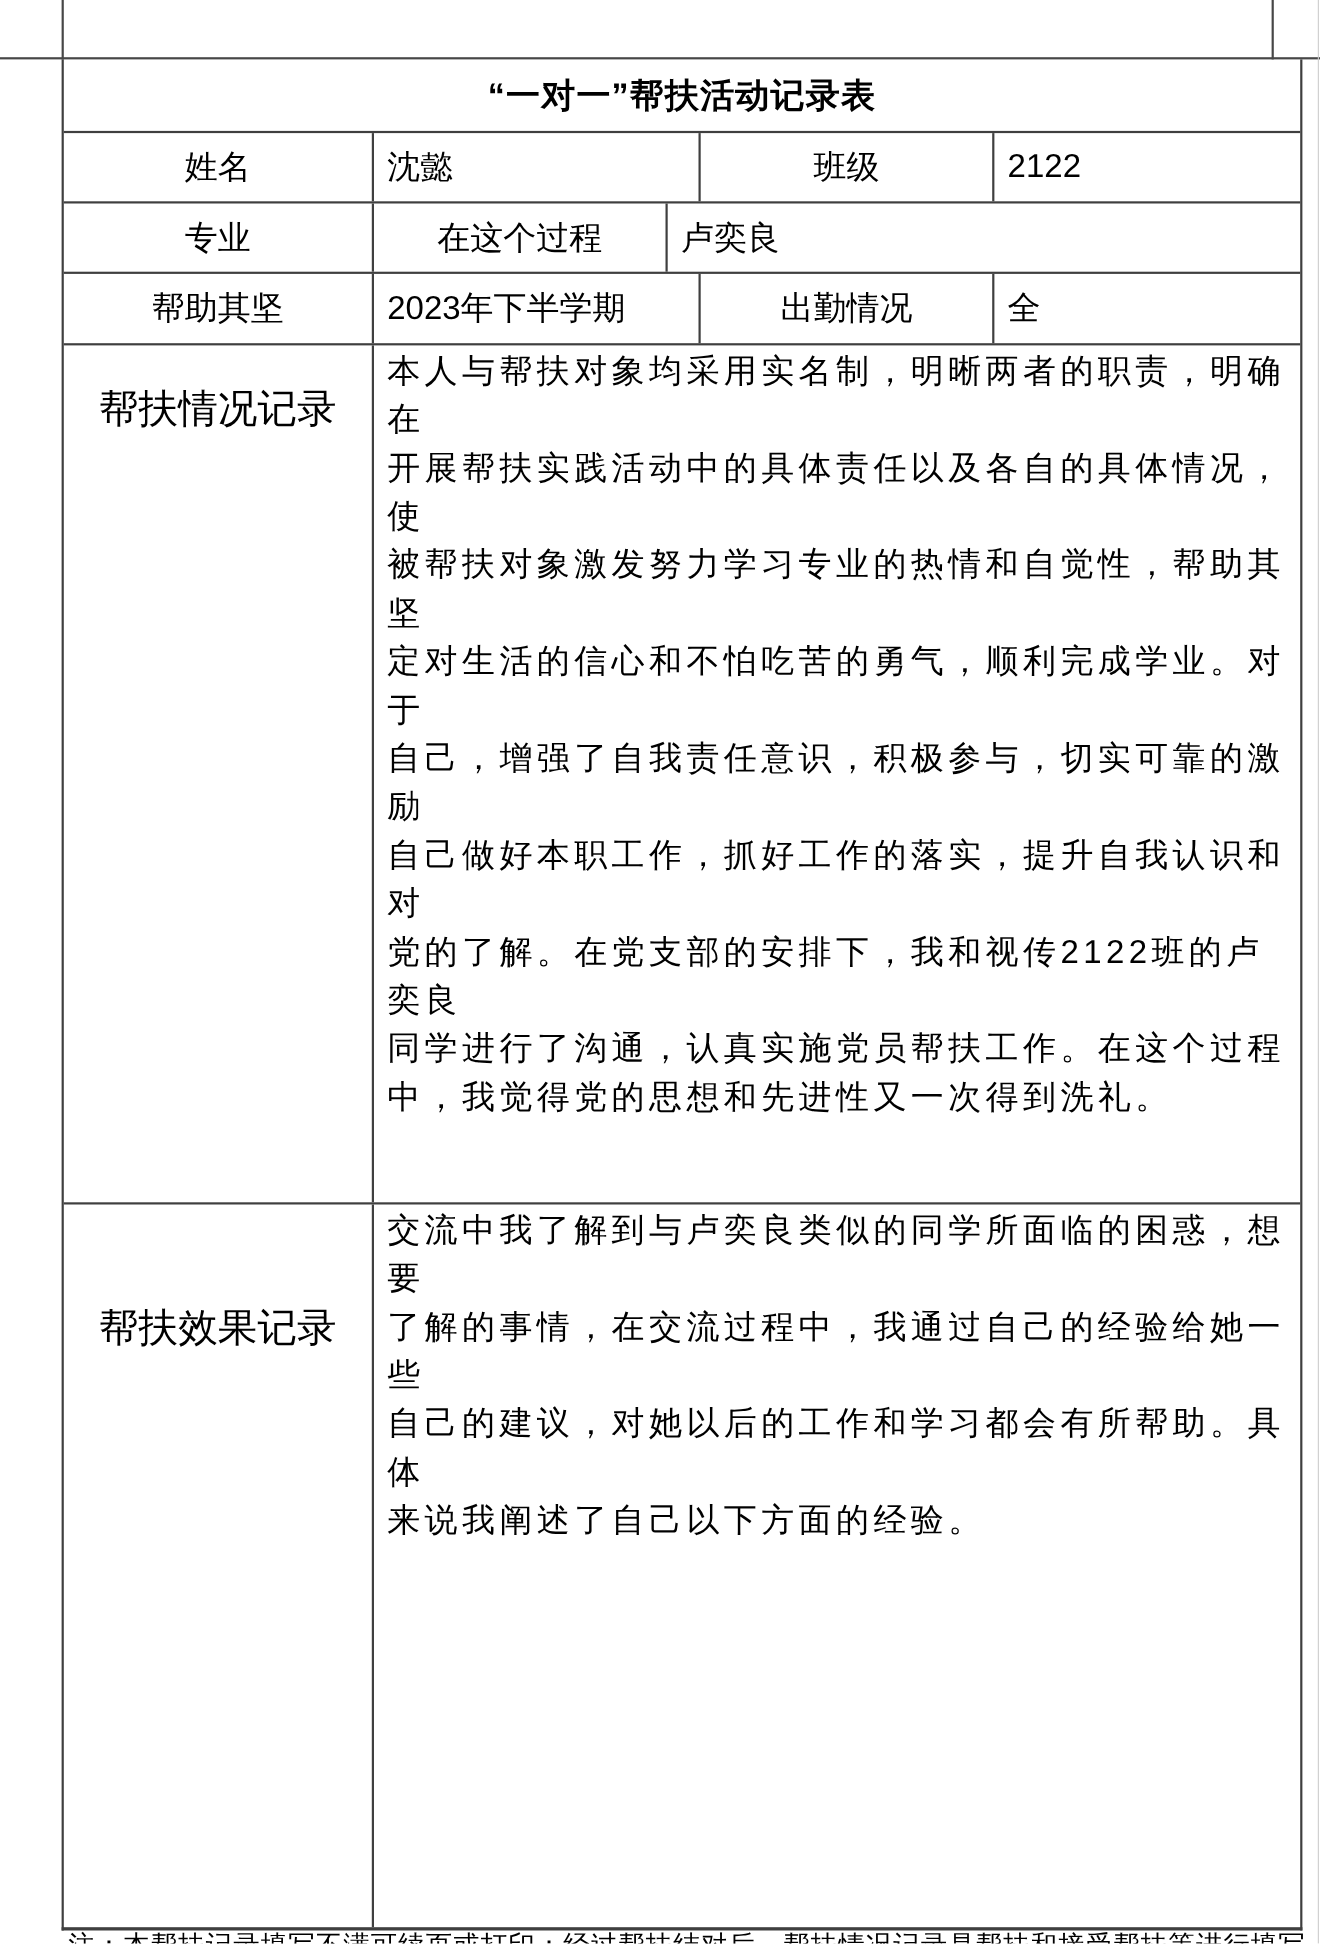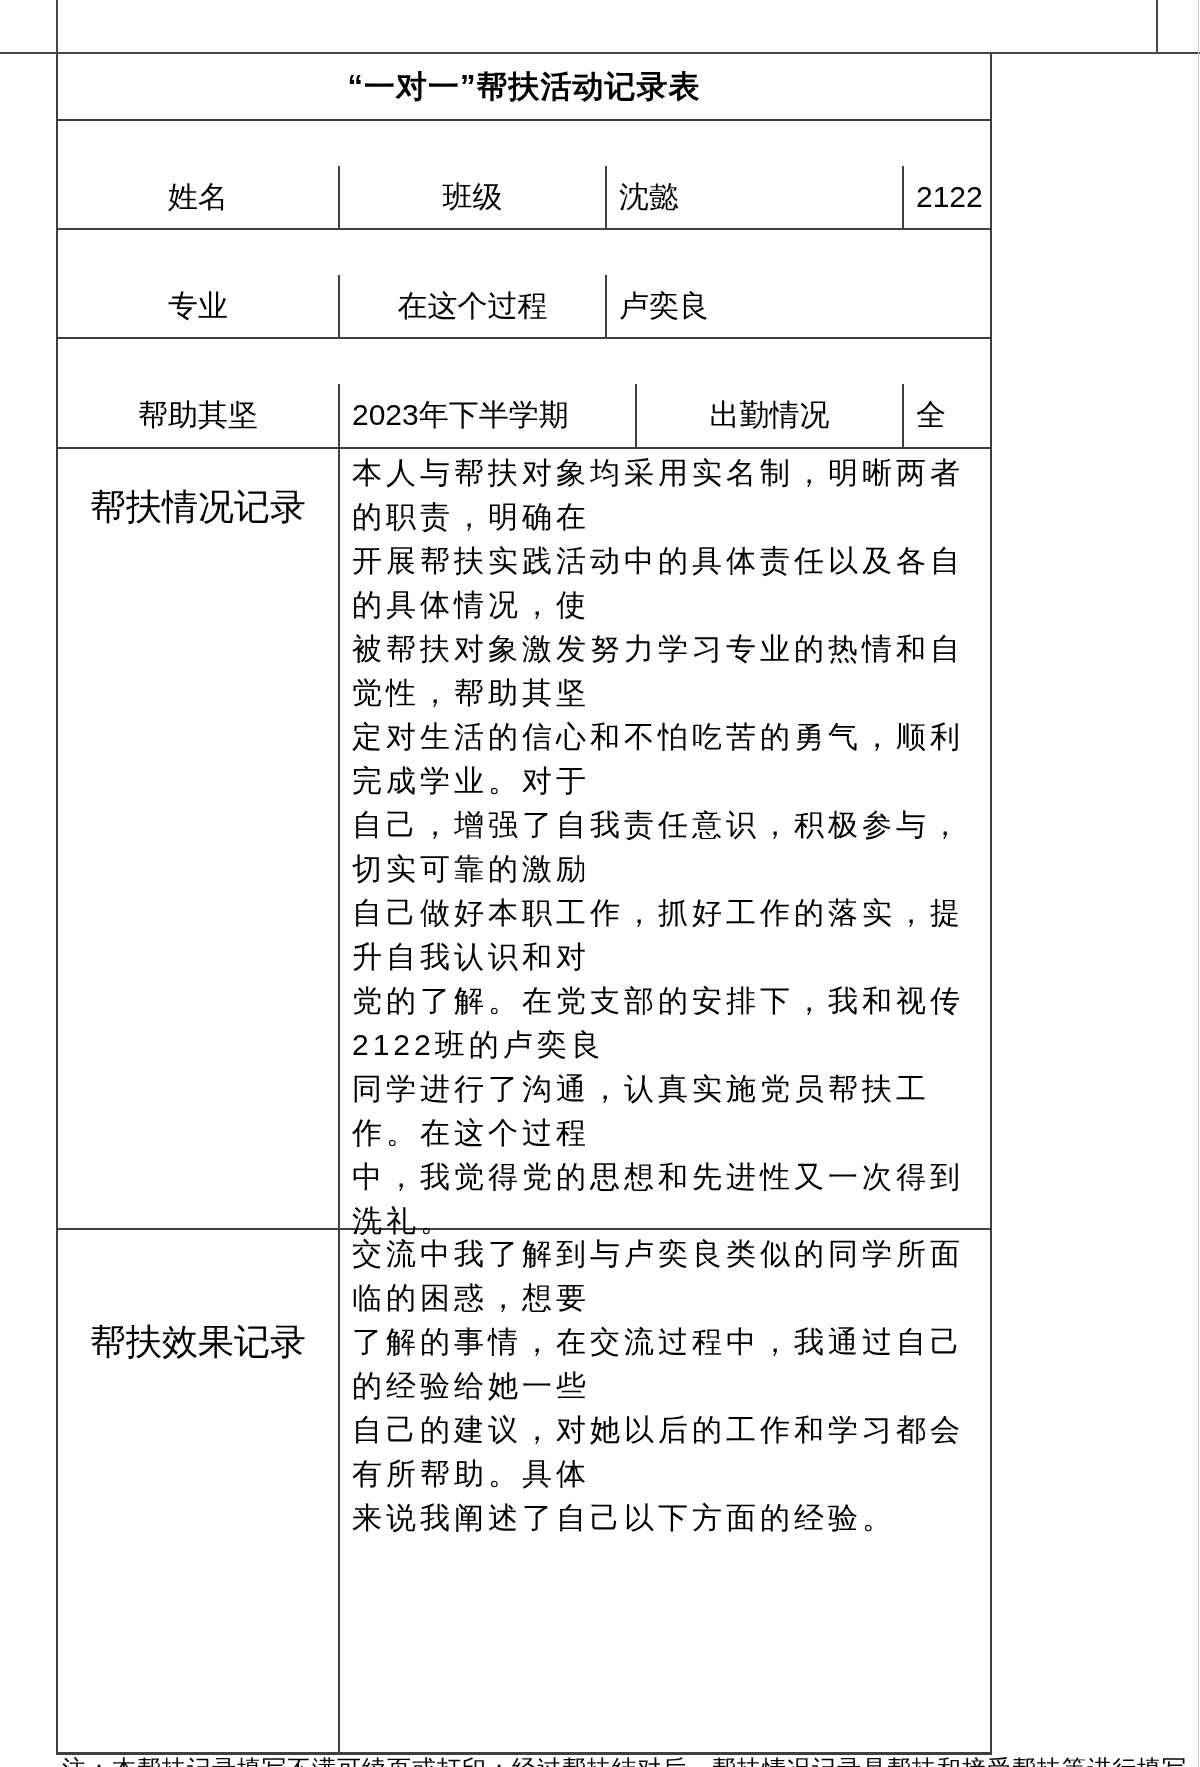--- a/index.html
+++ b/index.html
@@ -13,32 +13,32 @@
   }
   
   .top-rule{position:absolute;left:0;top:52px;width:1200px;height:2px;background:#474747;}
   .top-v-left{position:absolute;left:56px;top:0;width:2px;height:54px;background:#474747;}
   .top-v-right{position:absolute;left:1156px;top:0;width:2px;height:54px;background:#474747;}
   .right-edge{position:absolute;left:1198px;top:0;width:1px;height:1767px;background:#cccccc;}
 
   
   .form-table{
     position:absolute;left:56px;top:54px;
-    width:936px;height:1701px;
+    width:1128px;height:1701px;
     box-sizing:border-box;
     border-left:2px solid #3f3f3f;
     border-right:2px solid #3f3f3f;
     border-bottom:3px solid #3f3f3f;
     display:flex;flex-direction:column;
   }
   .trow{box-sizing:border-box;border-bottom:2px solid #3f3f3f;display:flex;flex-shrink:0;}
   .trow.last{border-bottom:none;flex:1;}
   .title-row{height:67px;align-items:center;justify-content:center;}
   .title-text{font-size:31px;font-weight:700;letter-spacing:1px;}
-  .info-row{height:64px;margin-top:45px;}
+  .info-row{height:64px;}
   .info-row.r3{height:65px;}
   .cell{box-sizing:border-box;display:flex;align-items:center;font-size:30px;}
   .cell.rb{border-right:2px solid #3f3f3f;}
   .c1{width:282px;justify-content:center;}
   .c2{width:297px;padding-left:12px;}
   .c3{width:267px;justify-content:center;}
   .c4{flex:1;padding-left:12px;}
   .rec-row .label-cell{
     width:282px;box-sizing:border-box;
     border-right:2px solid #3f3f3f;
@@ -73,22 +73,22 @@
   <div class="right-edge"></div>
 
   <div class="form-table">
 
     <div class="trow title-row">
       <span class="title-text">“一对一”帮扶活动记录表</span>
     </div>
 
     <div class="trow info-row">
       <div class="cell rb c1">姓名</div>
+      <div class="cell rb c2">沈懿</div>
       <div class="cell rb c3">班级</div>
-      <div class="cell rb c2">沈懿</div>
       <div class="cell c4">2122</div>
     </div>
 
     <div class="trow info-row">
       <div class="cell rb c1">专业</div>
       <div class="cell rb c3">在这个过程</div>
       <div class="cell c4">卢奕良</div>
     </div>
 
     <div class="trow info-row r3">

